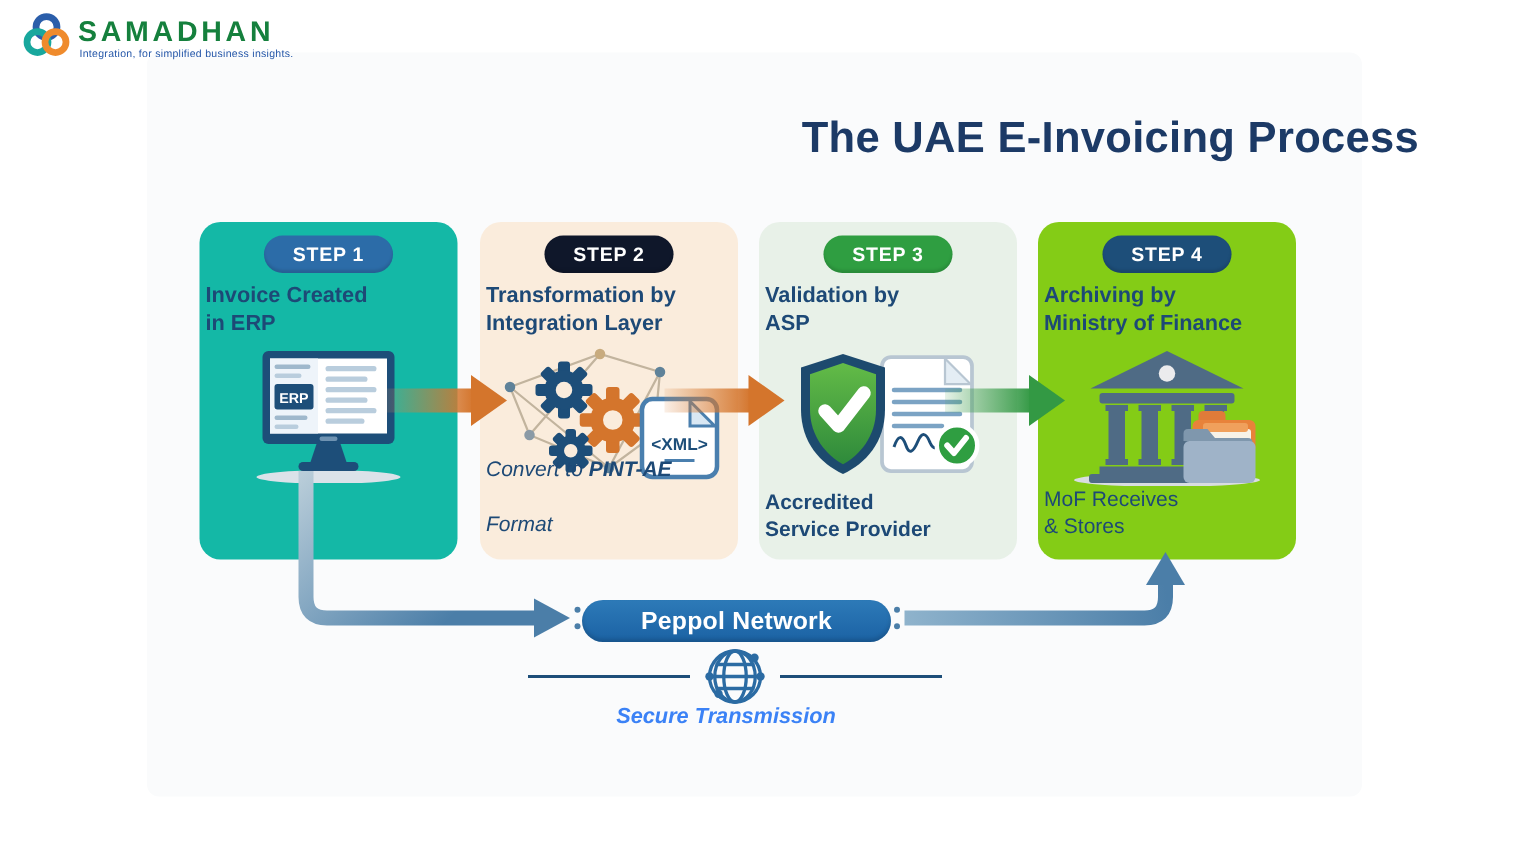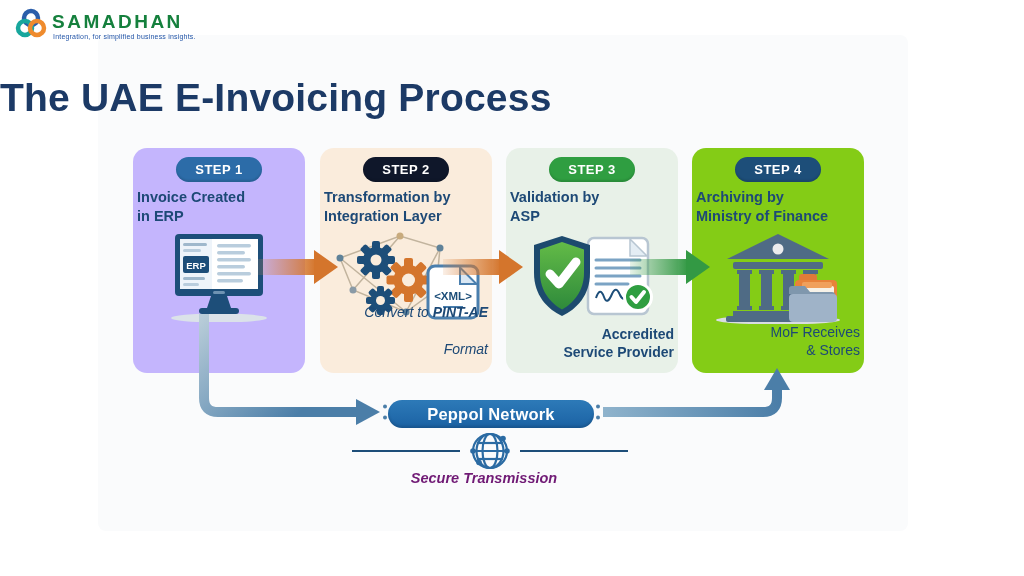--- a/index.html
+++ b/index.html
@@ -18,49 +18,49 @@
   .logo-name{
     position:absolute;left:40px;top:5px;
     font-size:19px;font-weight:bold;letter-spacing:2.5px;color:#15803d;
   }
   .logo-tagline{
     position:absolute;left:41px;top:27px;
     font-size:7px;color:#2456a8;letter-spacing:.2px;
   }
   
   .title{
-    position:absolute;top:76px;left:0;width:946px;text-align:left;
-    font-size:39px;font-weight:bold;color:#1c3a66;letter-spacing:.2px;
+    position:absolute;top:76px;left:0;width:946px;text-align:right;
+    font-size:29px;font-weight:bold;color:#1c3a66;letter-spacing:.2px;
   }
   
   .card{
     position:absolute;top:148px;width:172px;height:225px;border-radius:14px;z-index:1;
   }
-  .card1{left:133px;background:#c4b5fd;}
+  .card1{left:133px;background:#14b8a6;}
   .card2{left:320px;background:#faecdc;}
   .card3{left:506px;background:#e8f1e8;}
   .card4{left:692px;background:#84cc16;}
   .badge-row{position:absolute;top:9px;left:0;width:100%;text-align:center;}
   .badge{
     display:inline-block;padding:5px 19px;border-radius:14px;
     color:#fff;font-size:13px;font-weight:bold;letter-spacing:.5px;
     box-shadow:inset 0 -2px 2px rgba(0,0,0,.12);
   }
   .badge-1{background:#2c6ca8;}
   .badge-2{background:#0f172a;}
   .badge-3{background:#2f9e41;}
   .badge-4{background:#1d4e79;}
   .heading{
     position:absolute;top:40px;left:4px;right:4px;text-align:left;
     font-size:14.5px;font-weight:bold;color:#1d4976;line-height:1.3;
     white-space:pre-line;
   }
   .icon-wrap{position:absolute;}
   .caption{
-    position:absolute;left:4px;right:4px;text-align:right;
+    position:absolute;left:4px;right:4px;text-align:left;
     font-size:14px;color:#1d4976;line-height:1.3;white-space:pre-line;
   }
   .cap2{bottom:15px;font-style:italic;}
   .cap2 b{font-style:italic;}
   .cap3{bottom:12px;font-weight:bold;}
   .cap4{bottom:14px;}
   
   .flow-arrow{position:absolute;z-index:4;width:80px;height:34px;top:250px;}
   .fa1{left:258px;}
   .fa2{left:443px;}
@@ -77,21 +77,21 @@
   
   .peppol-pill{
     position:absolute;left:388px;top:400px;width:206px;height:28px;z-index:5;
     background:linear-gradient(180deg,#2d7ab8,#1b62a4);
     border-radius:15px;color:#fff;font-weight:bold;font-size:16.5px;
     display:flex;align-items:center;justify-content:center;letter-spacing:.2px;
     box-shadow:inset 0 -2px 3px rgba(0,0,0,.15);
   }
   .secure-caption{
     position:absolute;top:470px;left:284px;width:400px;text-align:center;z-index:5;
-    font-size:14.5px;font-style:italic;font-weight:bold;color:#701a75;
+    font-size:14.5px;font-style:italic;font-weight:bold;color:#3b82f6;
   }
   .overlay{position:absolute;left:0;top:0;z-index:3;pointer-events:none;}
   .globe{position:absolute;left:466px;top:429px;z-index:5;}
 </style>
 </head>
 <body>
 
 <div class="panel"></div>
 
 <div class="logo">

